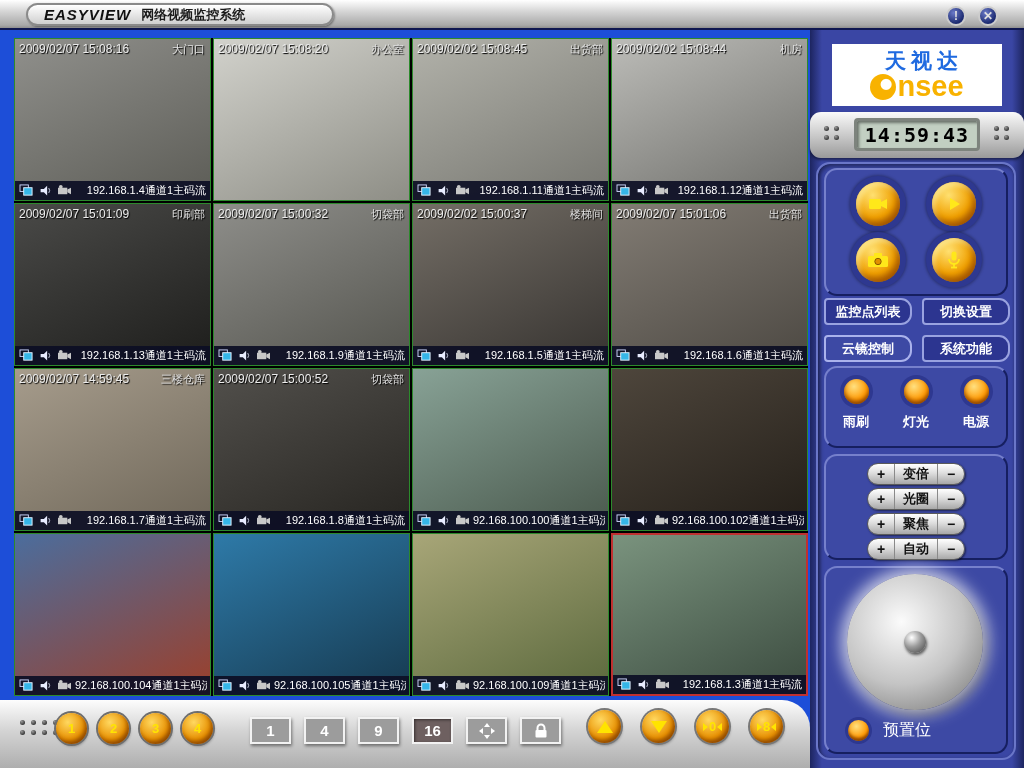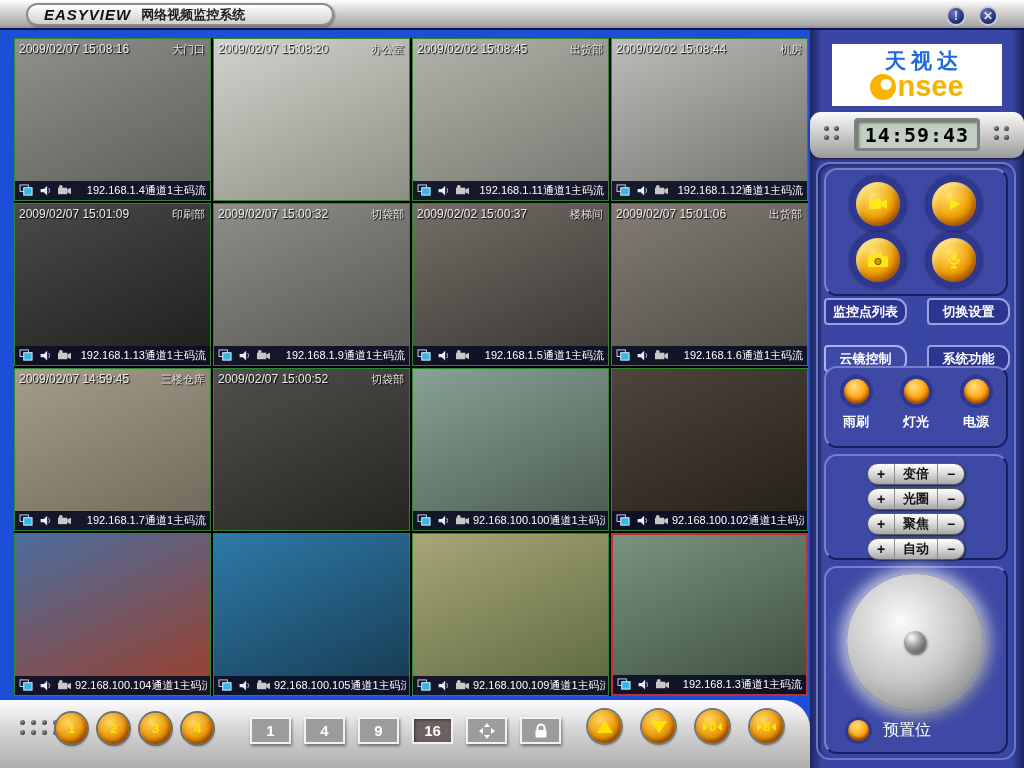--- a/index.html
+++ b/index.html
@@ -73,21 +73,21 @@
 
   .action-panel { left:14px; top:138px; width:184px; height:128px;
     display:grid; grid-template-columns:1fr 1fr; place-items:center; padding:6px 14px; }
   .orb { width:44px; height:44px; border-radius:50%; cursor:pointer;
     background:radial-gradient(circle at 38% 30%, #ffe070, #f0a000 55%, #b06000);
     box-shadow: 0 0 0 6px #2e3890, 0 0 3px 7px rgba(0,0,0,.3),
       inset -3px -4px 6px rgba(130,55,0,.6), inset 3px 4px 5px rgba(255,240,160,.75);
     display:flex; align-items:center; justify-content:center; }
 
   .tabs { position:absolute; left:14px; top:268px; width:186px;
-    display:grid; grid-template-columns:1fr 1fr; gap:20px; }
+    display:grid; grid-template-columns:1fr 1fr; gap:10px; }
   .tab { height:27px; background:#2c3590; border:2px solid #99a2e0;
     border-radius:4px 11px 11px 4px; color:#fff; font-size:13px; font-weight:bold;
     display:flex; align-items:center; justify-content:center; cursor:pointer; }
   .tab.active { background:#3d49a4; border-color:#aab2ec; }
 
   .led-panel { left:14px; top:336px; width:184px; height:82px;
     display:flex; justify-content:space-around; align-items:flex-start; padding-top:11px; }
   .led-item { display:flex; flex-direction:column; align-items:center;justify-content:center; }
   .led { width:25px; height:25px; border-radius:50%; cursor:pointer;
     background:radial-gradient(circle at 40% 30%, #ffe080, #ff9800 60%, #a05000);
@@ -383,20 +383,42 @@
               <polygon points="11,6 15,4 15,11 11,9" fill="#c8c8c8"></polygon>
             </svg>
           </span>
           <span class="ip">192.168.1.7通道1主码流</span>
         </div>
       </div>
       <div class="cell">
         <div class="scene" style="background: linear-gradient(155deg, rgb(82, 80, 76), rgb(38, 36, 32));"></div>
         <div class="ts">2009/02/07 15:00:52</div>
         <div class="loc">切袋部</div>
+        <div class="label-bar">
+          <span class="lbl-ico">
+            <svg width="15" height="13" viewBox="0 0 16 14">
+              <rect x="1" y="1" width="9" height="7" fill="none" stroke="#cfd8ff"></rect>
+              <rect x="5" y="4" width="9" height="8" fill="#35b6e8" stroke="#e8f4ff"></rect>
+            </svg>
+          </span>
+          <span class="lbl-ico">
+            <svg width="13" height="13" viewBox="0 0 16 14">
+              <polygon points="2,5 6,5 10,1 10,13 6,9 2,9" fill="#e8ecff"></polygon>
+              <path d="M12 4 a5 5 0 0 1 0 6" fill="none" stroke="#e8ecff"></path>
+            </svg>
+          </span>
+          <span class="lbl-ico">
+            <svg width="15" height="13" viewBox="0 0 16 14">
+              <circle cx="4" cy="3" r="2" fill="#c8c8c8"></circle>
+              <rect x="1" y="4" width="10" height="7" fill="#c8c8c8"></rect>
+              <polygon points="11,6 15,4 15,11 11,9" fill="#c8c8c8"></polygon>
+            </svg>
+          </span>
+          <span class="ip">192.168.1.8通道1主码流</span>
+        </div>
       </div>
       <div class="cell">
         <div class="scene" style="background: linear-gradient(155deg, rgb(136, 162, 150), rgb(73, 88, 76));"></div>
         <div class="ts"></div>
         <div class="loc"></div>
         <div class="label-bar">
           <span class="lbl-ico">
             <svg width="15" height="13" viewBox="0 0 16 14">
               <rect x="1" y="1" width="9" height="7" fill="none" stroke="#cfd8ff"></rect>
               <rect x="5" y="4" width="9" height="8" fill="#35b6e8" stroke="#e8f4ff"></rect>

